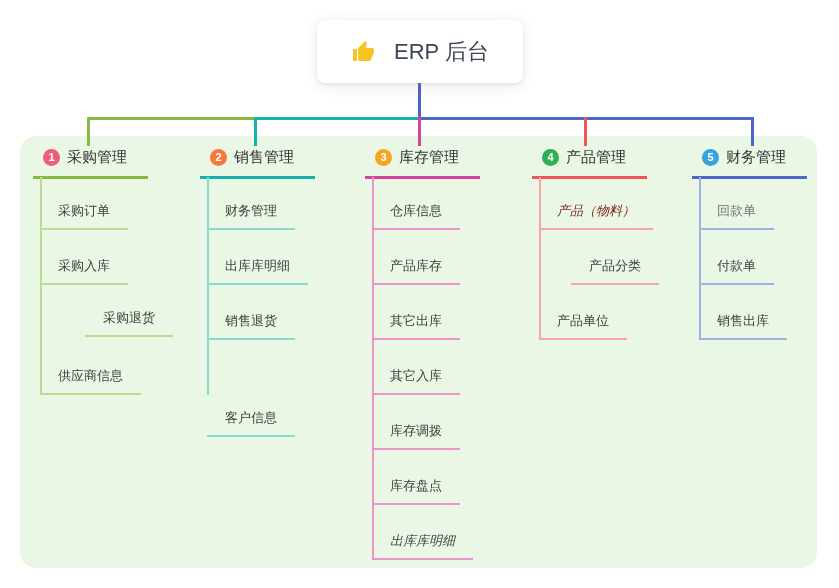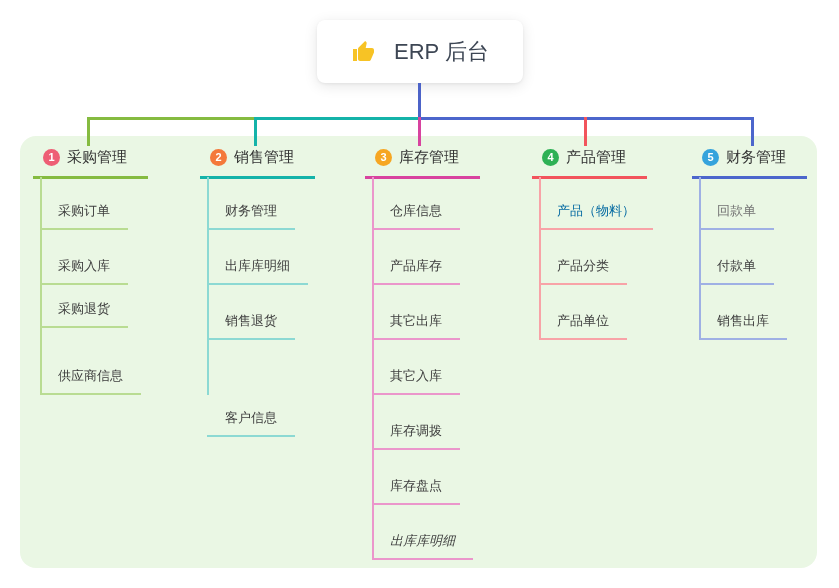--- a/index.html
+++ b/index.html
@@ -77,21 +77,21 @@
         <span class="badge" style="background: rgb(238, 94, 117);">1</span>
         <span>采购管理</span>
       </div>
       <div class="line" style="left: 40px; top: 177px; width: 2px; height: 218px; background: rgb(185, 220, 146);"></div>
       <div class="child-row" style="left: 40px; top: 175px;">
         <span class="child-label" style="border-bottom: 2px solid rgb(185, 220, 146); color: rgb(62, 62, 62);">采购订单</span>
       </div>
       <div class="child-row" style="left: 40px; top: 230px;">
         <span class="child-label" style="border-bottom: 2px solid rgb(185, 220, 146); color: rgb(62, 62, 62);">采购入库</span>
       </div>
-      <div class="child-row" style="left: 40px; top: 273px;">
+      <div class="child-row" style="left: 40px; top: 282px; padding-left: 45px;">
         <span class="child-label" style="border-bottom: 2px solid rgb(185, 220, 146); color: rgb(62, 62, 62);">采购退货</span>
       </div>
       <div class="child-row" style="left: 40px; top: 340px;">
         <span class="child-label" style="border-bottom: 2px solid rgb(185, 220, 146); color: rgb(62, 62, 62);">供应商信息</span>
       </div>
       <div class="branch-header" style="left: 200px; border-bottom: 3px solid rgb(20, 179, 169); color: rgb(51, 51, 51);">
         <span class="badge" style="background: rgb(244, 121, 59);">2</span>
         <span>销售管理</span>
       </div>
       <div class="line" style="left: 207px; top: 177px; width: 2px; height: 218px; background: rgb(140, 217, 211);"></div>
@@ -132,24 +132,24 @@
       </div>
       <div class="child-row" style="left: 372px; top: 505px; font-style: italic;">
         <span class="child-label" style="border-bottom: 2px solid rgb(235, 150, 203); color: rgb(62, 62, 62);">出库库明细</span>
       </div>
       <div class="branch-header" style="left: 532px; border-bottom: 3px solid rgb(242, 84, 92); color: rgb(51, 51, 51);">
         <span class="badge" style="background: rgb(46, 177, 85);">4</span>
         <span>产品管理</span>
       </div>
       <div class="line" style="left: 539px; top: 177px; width: 2px; height: 163px; background: rgb(248, 163, 167);"></div>
       <div class="child-row" style="left: 539px; top: 175px;">
-        <span class="child-label" style="border-bottom: 2px solid rgb(248, 163, 167); color: #0369a1;">产品（物料）</span>
+        <span class="child-label" style="border-bottom: 2px solid rgb(248, 163, 167); color: #7f1d1d; font-style: italic;">产品（物料）</span>
       </div>
       <div class="child-row" style="left: 539px; top: 230px;">
-        <span class="child-label" style="border-bottom: 2px solid rgb(248, 163, 167); color: rgb(62, 62, 62);">产品分类</span>
+        <span class="child-label" style="border-bottom: 2px solid rgb(248, 163, 167); color: rgb(62, 62, 62); margin-left: 32px;">产品分类</span>
       </div>
       <div class="child-row" style="left: 539px; top: 285px;">
         <span class="child-label" style="border-bottom: 2px solid rgb(248, 163, 167); color: rgb(62, 62, 62);">产品单位</span>
       </div>
       <div class="branch-header" style="left: 692px; border-bottom: 3px solid rgb(76, 102, 204); color: rgb(51, 51, 51);">
         <span class="badge" style="background: rgb(53, 163, 220);">5</span>
         <span>财务管理</span>
       </div>
       <div class="line" style="left: 699px; top: 177px; width: 2px; height: 163px; background: rgb(159, 176, 228);"></div>
       <div class="child-row" style="left: 699px; top: 175px;">

